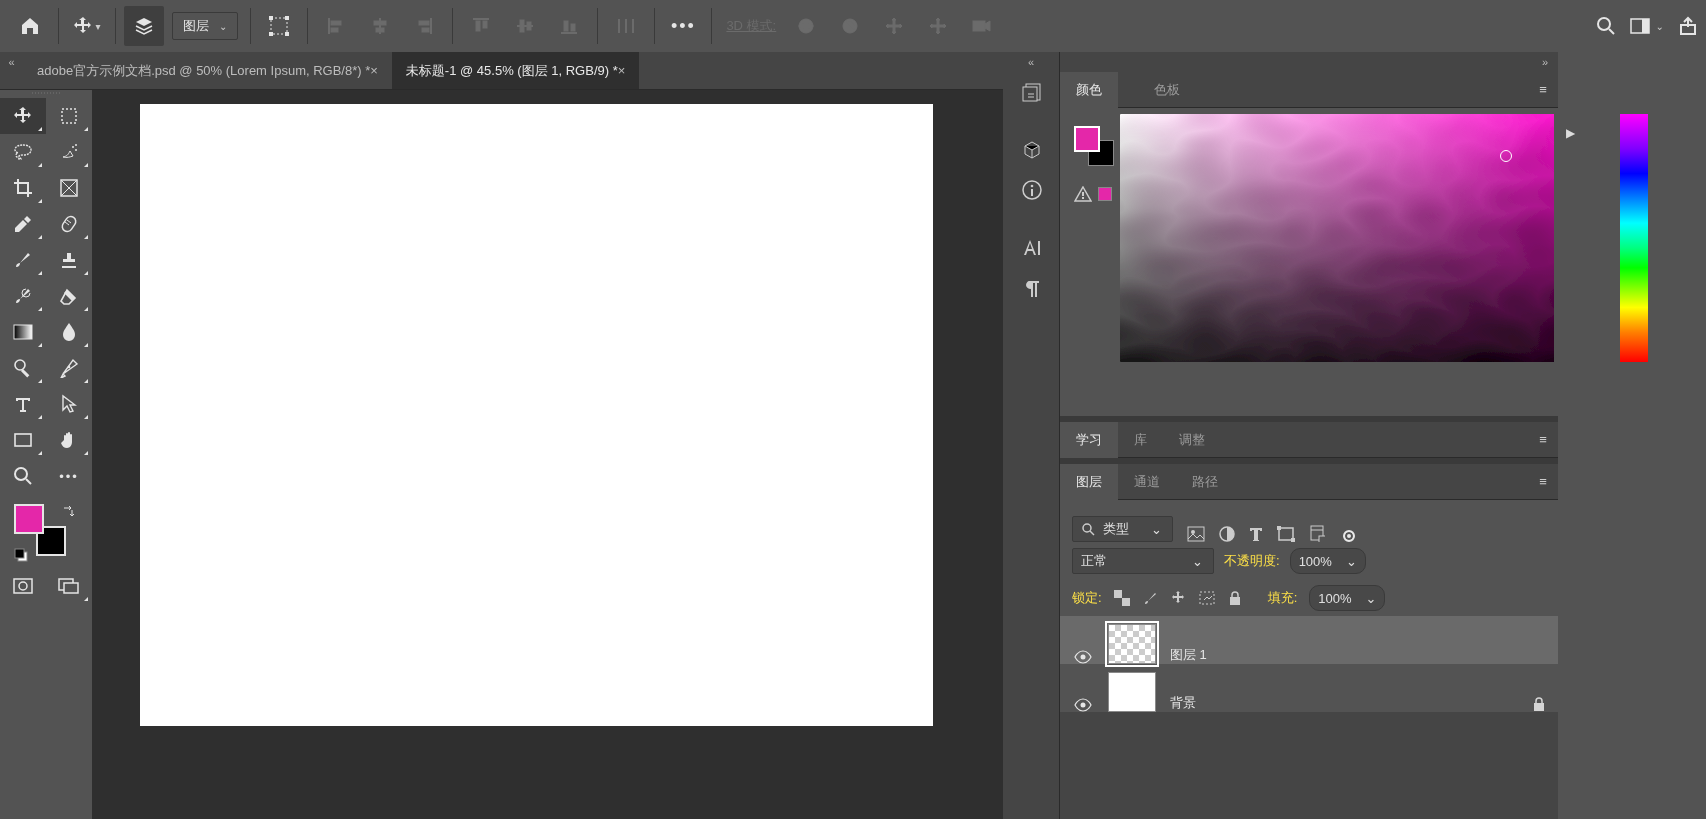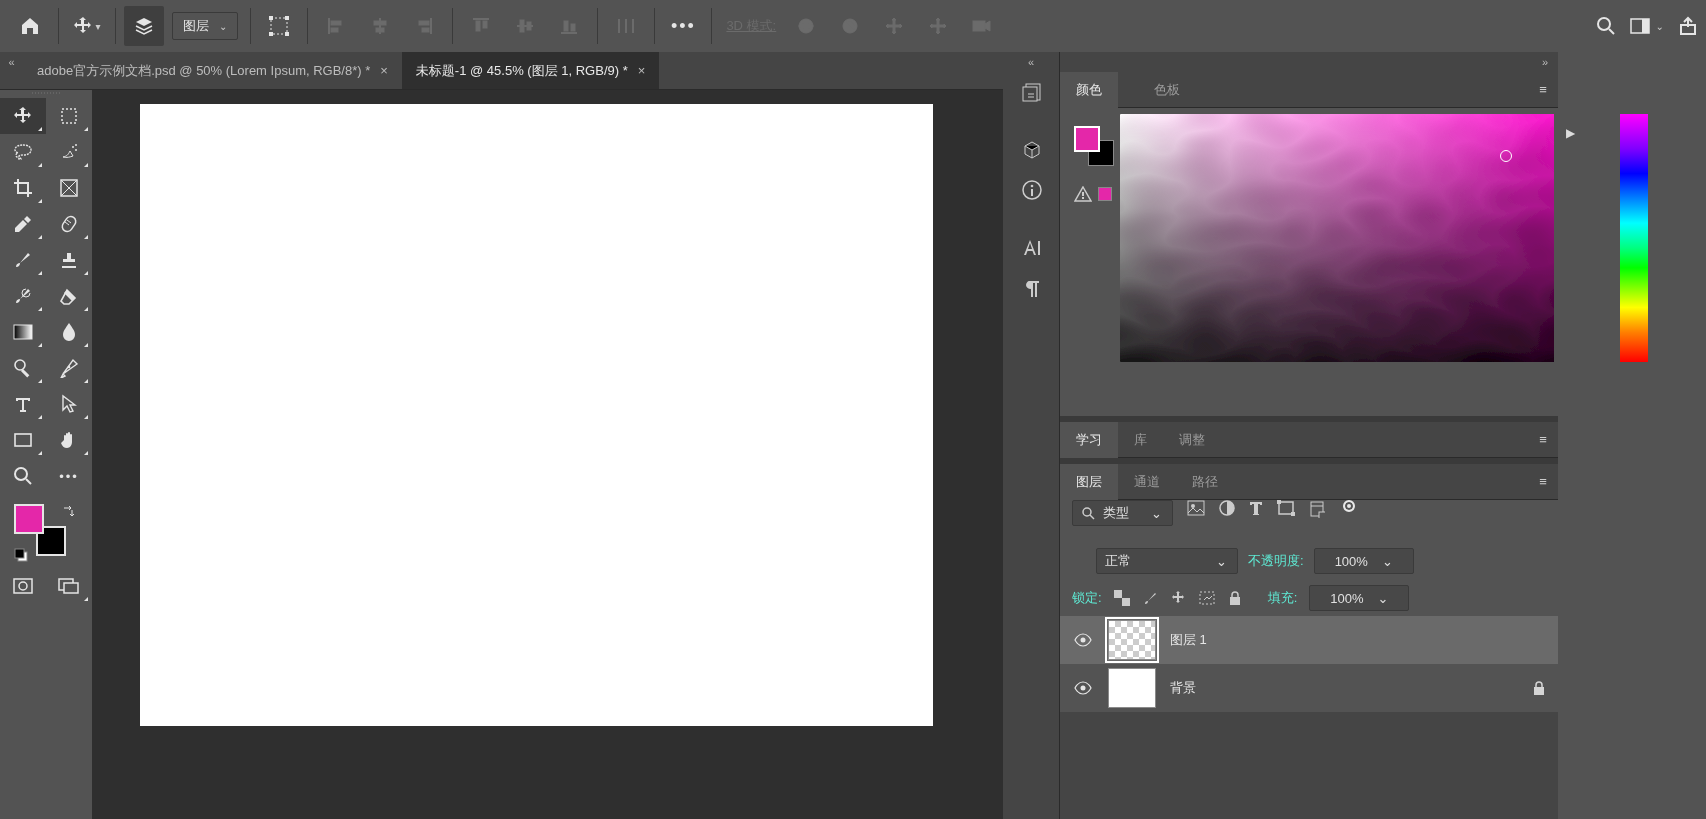--- a/index.html
+++ b/index.html
@@ -13,21 +13,21 @@
   .optbar .btn.active { background:#3f3f3f; }
   .optbar .caret { font-size:10px; color:#ccc; margin-left:2px; }
   .layer-drop { display:flex; align-items:center; height:28px; border:1px solid #3a3a3a; padding:0 10px; border-radius:2px; color:#e5e5e5; margin:0 6px; }
   .optbar .dim { color:#6b6b6b;text-decoration:underline; }
   .optbar .dim svg * { stroke:#6b6b6b !important; fill:#6b6b6b !important; }
   .opt-right { position:absolute; right:8px; top:0; height:52px; display:flex; align-items:center; gap:14px; }
 
   
   .tabrow { position:absolute; left:0; top:52px; width:1003px; height:38px; background:#454545; display:flex; align-items:stretch; border-bottom:1px solid #2a2a2a; }
   .tab-handle { width:23px; height:38px; display:flex; align-items:flex-start; justify-content:center; padding-top:4px;}
-  .tab { display:flex; align-items:center; padding:13px 14px; color:#bdbdbd; font-size:13px; gap:10px; }
+  .tab { display:flex; align-items:center; padding:13px 14px; color:#bdbdbd; font-size:13px; }
   .tab.active { background:#2f2f2f; color:#e8e8e8; }
   .tab .x { font-size:13px; color:#bdbdbd; }
 
   
   .toolbox { position:absolute; left:0; top:90px; width:92px; height:729px; background:#535353; }
   .toolbox .grip { height:8px; display:flex; justify-content:center; }
   .toolgrid { display:grid; grid-template-columns:46px 46px; }
   .tool { width:46px; height:36px; display:flex; align-items:center; justify-content:center; position:relative; }
   .tool.active { background:#3a3a3a; }
   .tool .tick { position:absolute; right:4px; bottom:3px; width:0; height:0; border-left:4px solid transparent; border-bottom:4px solid #e5e5e5; }
@@ -66,38 +66,38 @@
   .cb-indicator { position:absolute; width:12px; height:12px; border:1.5px solid #fff; border-radius:50%; }
   .hue { position:absolute; left:504px; top:0; width:26px; height:248px; background:linear-gradient(to bottom,#ff00ff 0%,#8000ff 14%,#0000ff 24%,#0080ff 34%,#00ffff 44%,#00ff80 54%,#00ff00 62%,#80ff00 70%,#ffff00 78%,#ff8000 88%,#ff0000 100%); }
   .hue-caret { position:absolute; left:496px; color:#ddd; font-size:12px; }
 
   .panel-sep { height:6px; background:#3a3a3a; }
 
   .mid-tabs { height:36px; display:flex; align-items:center; border-bottom:1px solid #2a2a2a; }
   .layer-tabs { height:36px; display:flex; align-items:center; border-bottom:1px solid #2a2a2a; }
   .layer-body { background:#535353; }
 
-  .filter-row { height:42px; display:flex; align-items:flex-start; gap:14px; padding:0 12px; }
+  .filter-row { height:42px; display:flex; align-items:flex-end; gap:14px; padding:0 12px; }
   .drop { display:flex; align-items:center; height:26px; border:1px solid #3a3a3a; padding:0 10px 0 8px; border-radius:2px; gap:8px; background:#484848; color:#e0e0e0; }
-  .drop.small { padding:0 20px; }
+  .drop.small { padding:0 8px;border-radius:10px; }
   .pill-dot { width:12px; height:12px; border-radius:50%; background:#e8e8e8; border:2px solid #e8e8e8; box-shadow:inset 0 0 0 2px #535353; margin-left:4px; }
 
-  .opts-row { height:38px; display:flex; align-items:center; gap:10px; padding:0 12px; color:#ccc;margin-left:24px; }
+  .opts-row { height:38px; display:flex; align-items:center; gap:10px; padding:0 12px; color:#ccc; }
   .lock-row { height:36px; display:flex; align-items:center; gap:12px; padding:0 12px; color:#ccc; }
 
-  .layer-item { height:48px; display:flex; align-items:center; gap:14px; padding:0 12px; }
+  .layer-item { height:48px; display:flex; align-items:flex-end; gap:14px; padding:0 12px; }
   .layer-item.sel { background:#6a6a6a; }
   .eye { width:22px; display:flex; justify-content:center; }
   .thumb { width:48px; height:40px; border:1px solid #8a8a8a; background:#fff; }
   .thumb.sel { outline:2px solid #fff; outline-offset:1px; }
   .thumb.trans { background:repeating-conic-gradient(#ccc 0 25%,#fff 0 50%) 0 0/12px 12px; }
   .layer-name { color:#e6e6e6; flex:1; }
   .lockicon { color:#d0d0d0; }
 
-  .lbl { color:#5eead4; }
+  .lbl { color:#fde047; }
 </style>
 </head>
 <body>
 
 <div class="optbar">
   <div class="btn" style="margin-left:10px">
     <svg width="22" height="22">
         <path d="M11 3l8 7v9h-5v-6H8v6H3v-9z" fill="#e5e5e5"></path>
       </svg>
   </div>

